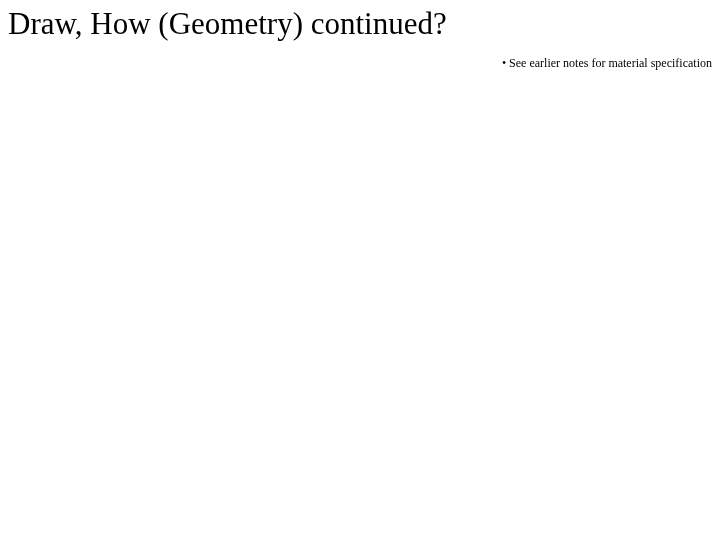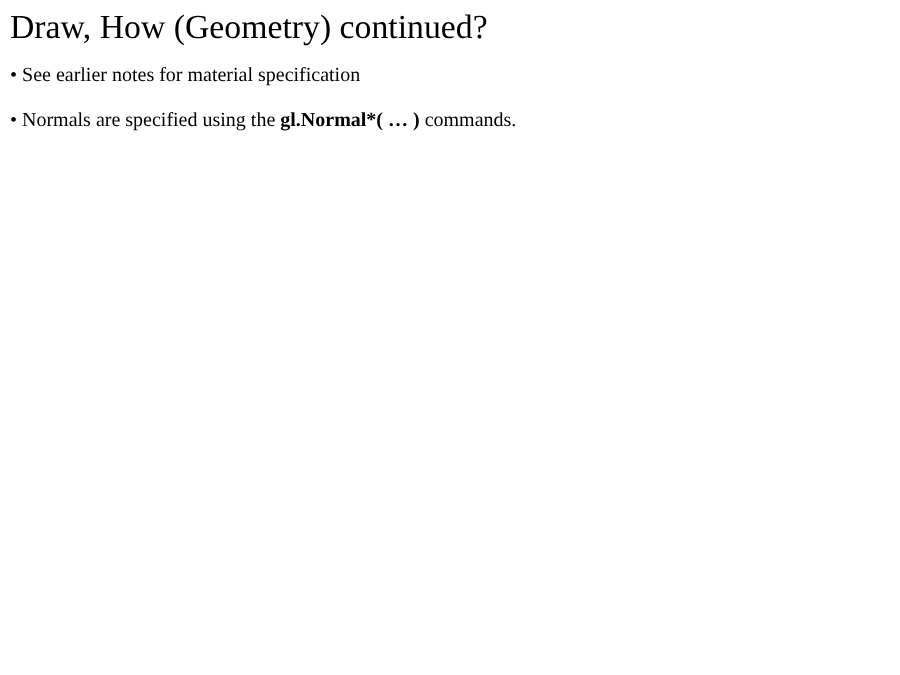--- a/index.html
+++ b/index.html
@@ -9,43 +9,40 @@
     height: 540px;
     background: #ffffff;
     font-family: "Times New Roman", Times, serif;
     color: #000000;
   }
   .slide {
     padding: 6px 8px 8px 8px;
     box-sizing: border-box;
   }
   .title {
-    font-size: 27px;
+    font-size: 31px;
     font-weight: normal;
     margin: 0 0 14px 0;
     line-height: 1.15;
   }
   .bullet {
-    font-size: 16px;
+    font-size: 12px;
     line-height: 1.25;
     margin: 0 0 16px 0;
-    text-align: left;
+    text-align: right;
   }
   .bold {
     font-weight: bold;
   }
 </style>
 </head>
 <body>
 
 <div class="slide">
   <h1 class="title">Draw, How (Geometry) continued?</h1>
 
   <p class="bullet">
     <span>• See earlier notes for material specification</span>
   </p>
 
-  <p class="bullet">
-    <span>• Normals are specified using the </span><span class="bold">gl.Normal*( … )</span><span> commands.</span>
-  </p>
 
 
 </div>
 
 </body></html>

